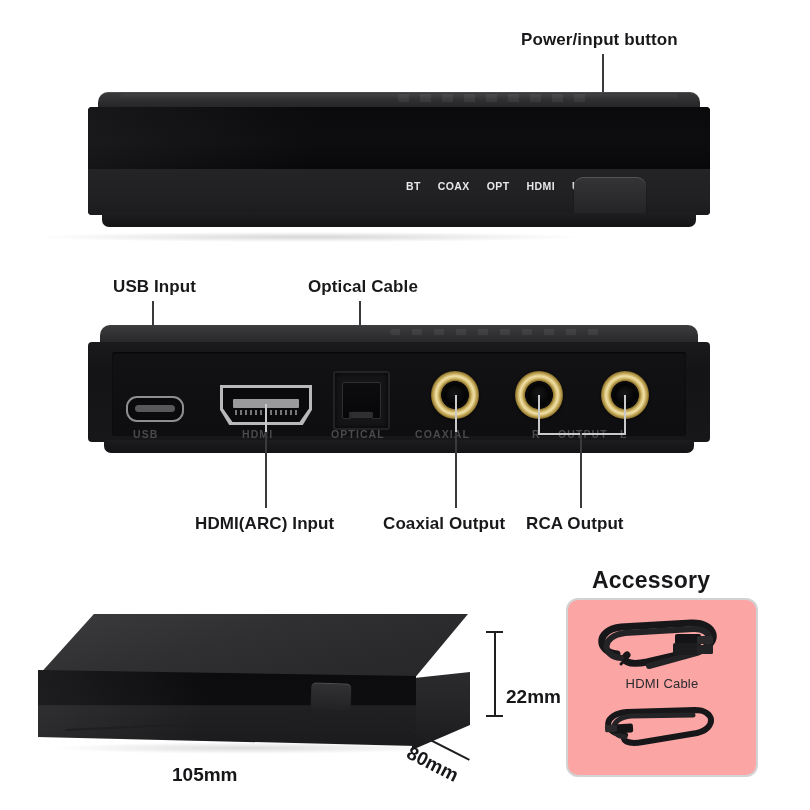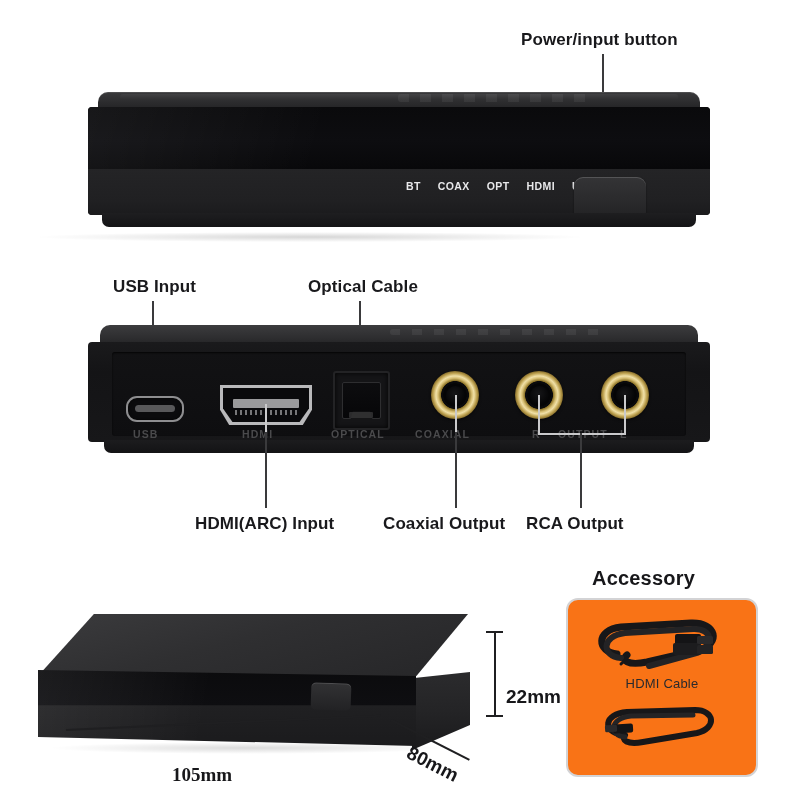--- a/index.html
+++ b/index.html
@@ -363,32 +363,32 @@
     font-size: 19px;
     font-weight: 700;
     color: #17171a;
     white-space: nowrap;
   }
 
   
   .accessory-title {
     position: absolute;
     left: 592px; top: 567px;
-    font-size: 20px;
+    font-size: 23px;
     font-weight: 700;
     color: #17171a;
     letter-spacing: .2px;
   }
   .accessory-box {
     position: absolute;
     left: 566px; top: 598px;
     width: 188px; height: 175px;
     border: 2px solid #d3d3d5;
     border-radius: 12px;
-    background: #f97316;
+    background: #fca5a5;
   }
   .acc-item {
     position: absolute;
     width: 100%;
     text-align: center;
   }
   .acc-caption {
     font-size: 13px;
     color: #2a2a2d;
     letter-spacing: .2px;
@@ -507,21 +507,21 @@
         <span>OPT</span>
         <span>HDMI</span>
         <span>USB</span>
       </div>
     </div>
     <div class="persp-button"></div>
     <div class="persp-shadow"></div>
   </div>
 
   <div class="dim-line" style="left:66px; top:729px; width:315px; transform:rotate(-2.6deg);"></div>
-  <div class="dim-text" style="left:172px; top:764px;font-family:Liberation Serif, serif;">105mm</div>
+  <div class="dim-text" style="left:172px; top:764px;">105mm</div>
 
   <div class="dim-line" style="left:391px; top:719px; width:88px; transform:rotate(27deg);"></div>
   <div class="dim-text" style="left:413px; top:742px; transform:rotate(27deg); transform-origin:left top;">80mm</div>
 
   <div class="dim-tick" style="left:494px; top:631px; height:86px;"></div>
   <div class="dim-line" style="left:486px; top:631px; width:17px;"></div>
   <div class="dim-line" style="left:486px; top:715px; width:17px;"></div>
   <div class="dim-text" style="left:506px; top:686px;">22mm</div>
 
   <div class="accessory-title">Accessory</div>

